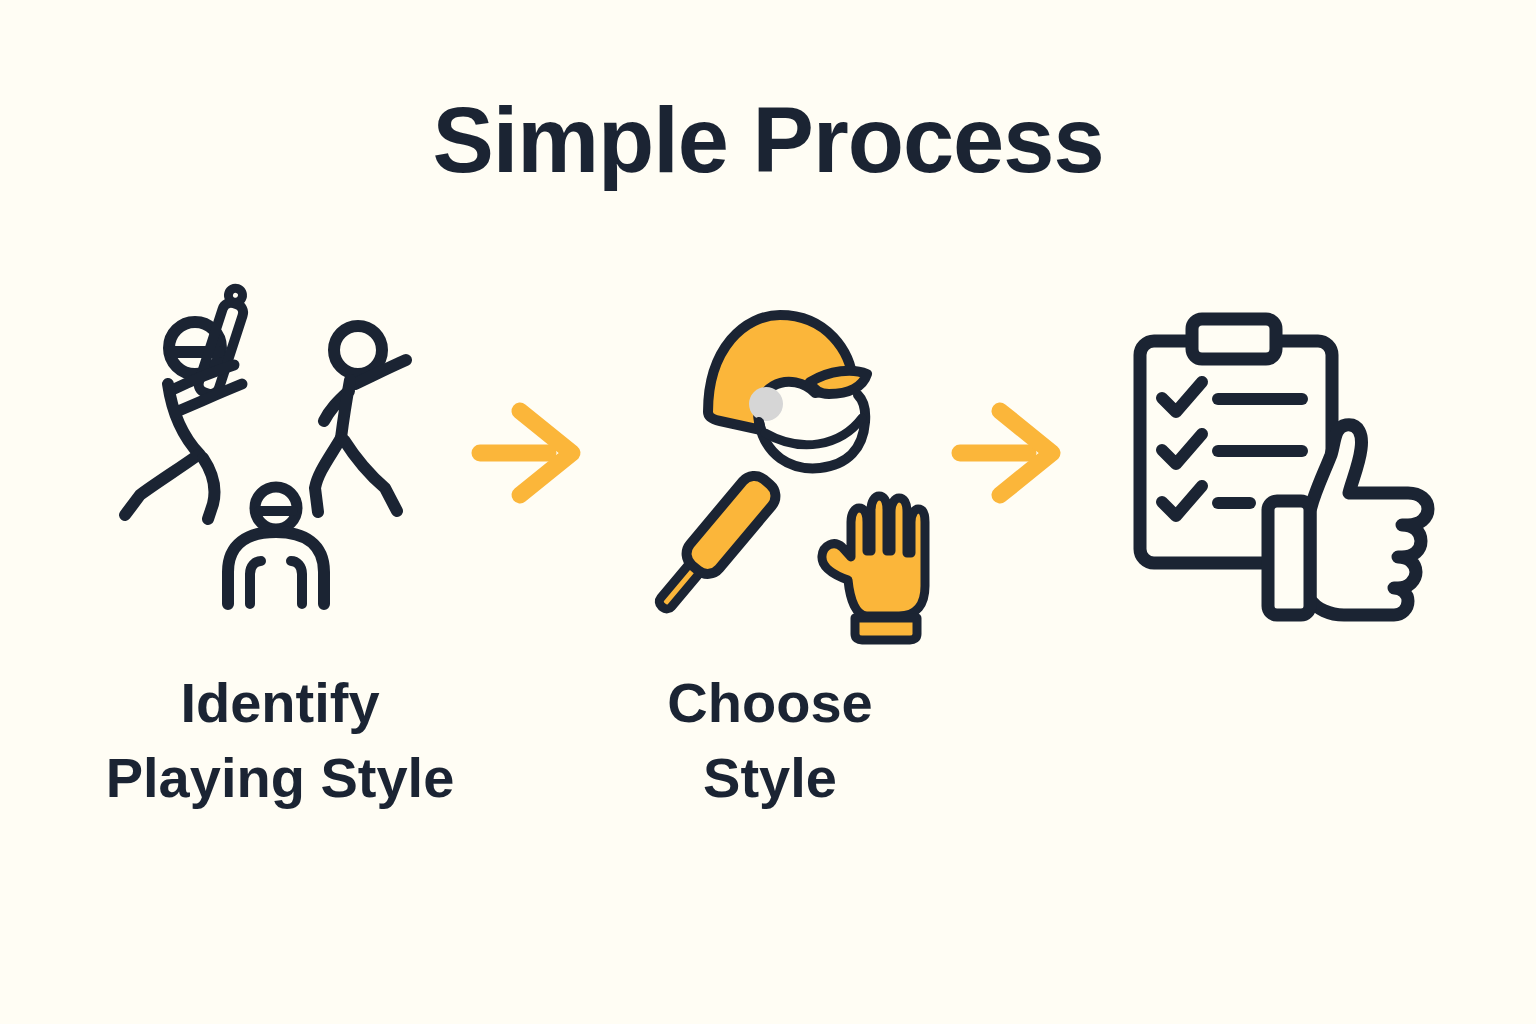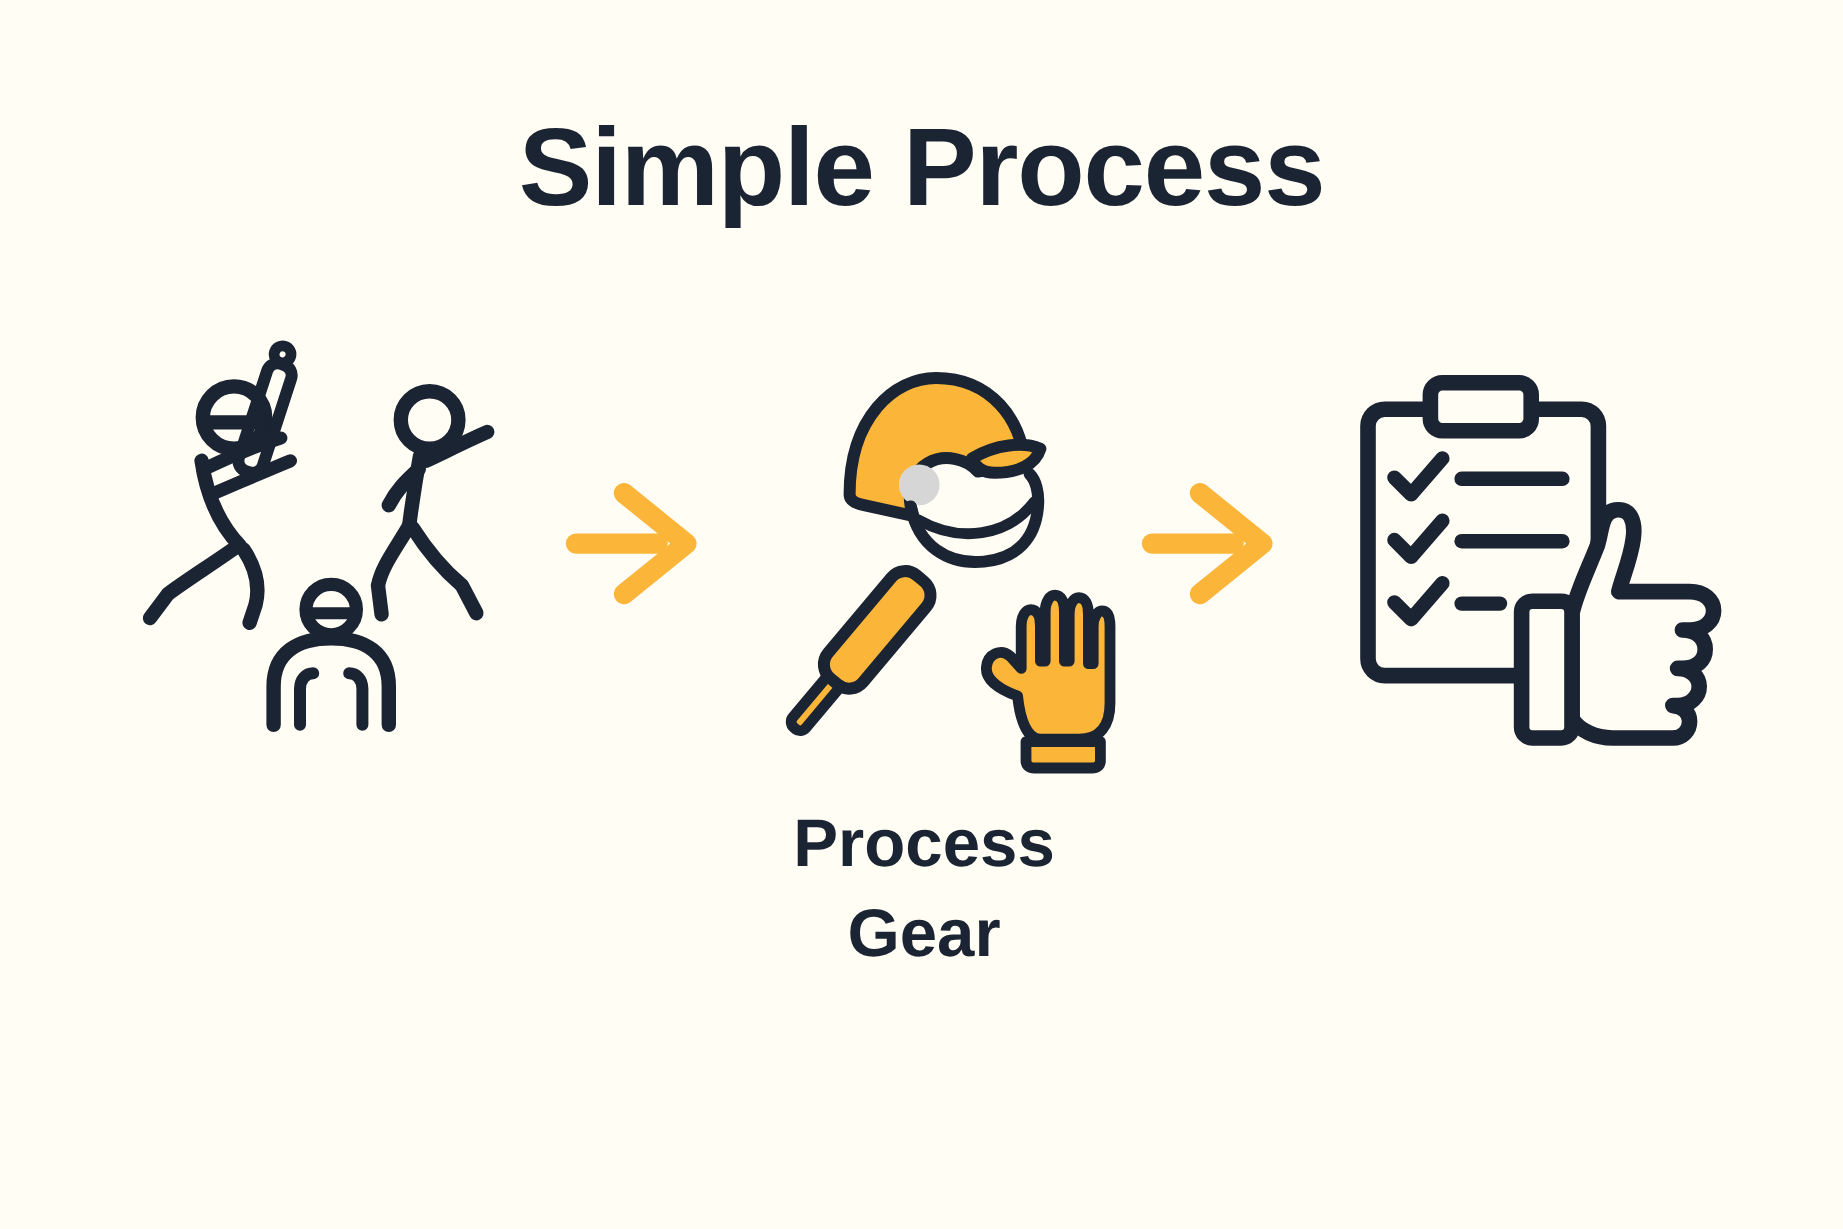--- a/index.html
+++ b/index.html
@@ -129,20 +129,24 @@
           <path class="ln" d="M106,200 L138,200" stroke-width="12"></path>
         </g>
       </g>
       <g>
         <path class="fbg" d="M198,208 C202,190 212,170 219,152 C223,140 222,124 234,122 C247,120 251,132 249,146 C247,162 240,178 237,190 L296,190 C308,190 316,197 316,206 C316,215 308,222 296,222 L290,222 C302,222 309,229 309,238 C309,247 302,254 290,254 L286,254 C297,254 304,261 304,269 C304,277 297,285 286,285 L282,285 C290,285 296,291 296,298 C296,306 290,312 282,312 L232,312 C218,312 204,306 198,296 Z" stroke-width="13"></path>
         <rect class="fbg" x="156" y="198" width="42" height="114" rx="9" stroke-width="13"></rect>
       </g>
     </svg>
   </div>
 
+  <div class="step-label label-1">
+    <div>Identify</div>
+    <div>Playing Style</div>
+  </div>
 
   <div class="step-label label-2">
-    <div>Process</div>
-    <div>Gear</div>
+    <div>Choose</div>
+    <div>Style</div>
   </div>
 
 
 </div>
 
 </body></html>

